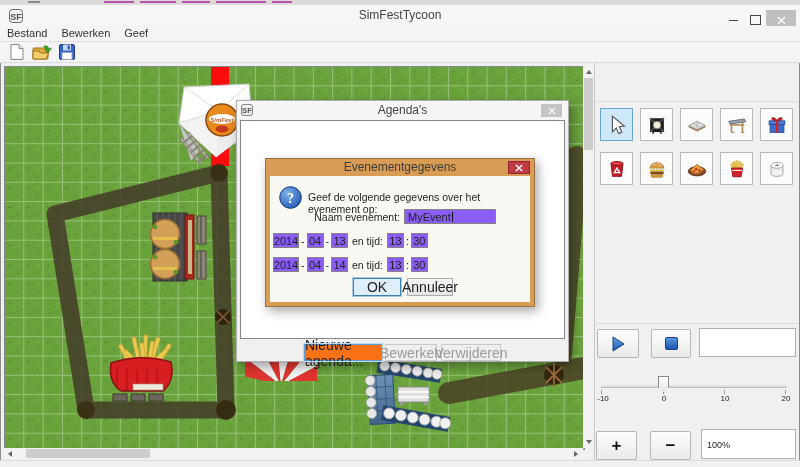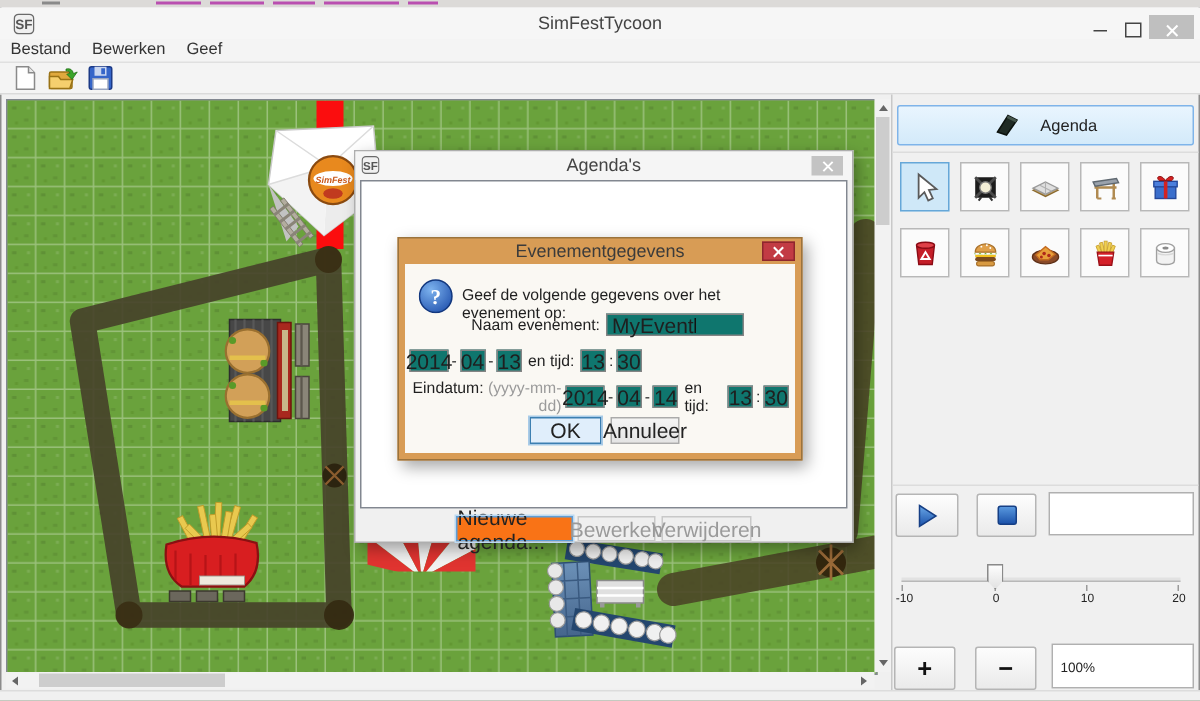--- a/index.html
+++ b/index.html
@@ -36,21 +36,21 @@
   .dlg-shadow{box-shadow:3px 4px 10px rgba(0,0,0,.35);}
   #dlg-agendas{left:236px;top:100px;width:333px;height:262px;background:#f0f0f0;border:1px solid #aeaeae;box-sizing:border-box;z-index:10;}
   .dlg-title{font-size:12px;color:#444;text-align:center;}
   .closebox{display:flex;align-items:center;justify-content:center;}
   #dlg-event{left:265px;top:158px;width:270px;height:149px;background:#d89c55;border:1px solid #9b733c;box-sizing:border-box;z-index:20;}
   #evt-body{left:4px;top:17px;width:260px;height:126px;background:#faf8f3;}
   .evt-text{font-size:10.5px;color:#1f1f1f;}
   .hint{color:#9a9a9a;}
   .fieldrow{position:absolute;display:flex;align-items:center;height:15px;font-size:10.5px;color:#1f1f1f;}
   .rlabel{display:inline-block;text-align:right;}
-  .inputbox{background:#0f766e;border:1px solid #848484;height:13px;font-size:14px;display:flex;align-items:center;box-sizing:content-box;}
+  .inputbox{background:#8b5cf6;border:1px solid #848484;height:13px;font-size:11px;display:flex;align-items:center;box-sizing:content-box;}
   .datebox{justify-content:center;}
   .sep{padding:0 2px;}
   .btn{font-size:14px;color:#222;background:linear-gradient(#f4f4f4,#e4e4e4);border:1px solid #ababab;display:flex;align-items:center;justify-content:center;}
   .btn.default{background:#e0eefb;border:1px solid #3c7fb1;outline:1px solid #a8cbe8;}
   .btn.focusblue{background:#f97316;border:1px solid #5e9ed6;outline:1px solid #bcd9f2;}
   .btn.disabled{color:#9a9a9a;background:#efefef;border:1px solid #c8c8c8;}
   .caret{display:inline-block;width:1px;height:10px;background:#111;margin-left:1px;}
   .mag{position:absolute;top:1px;height:2px;background:#b94fb0;}
 </style>
 </head>
@@ -270,27 +270,20 @@
     <div class="abs sb-thumb" style="left:1px;top:12px;width:9px;height:72px;"></div>
     <span class="arr" style="left:3px;top:374px;border-left:3px solid transparent;border-right:3px solid transparent;border-top:4px solid #666;"></span>
   </div>
   <div class="abs sb" style="left:4px;top:448px;width:579px;height:11px;">
     <span class="arr" style="left:4px;top:3px;border-top:3px solid transparent;border-bottom:3px solid transparent;border-right:4px solid #666;"></span>
     <div class="abs sb-thumb" style="left:22px;top:1px;width:124px;height:9px;"></div>
     <span class="arr" style="left:570px;top:3px;border-top:3px solid transparent;border-bottom:3px solid transparent;border-left:4px solid #666;"></span>
   </div>
 
   <div id="sidebar" class="abs">
-    <div id="agenda-btn" class="abs">
-      <svg width="17" height="15" viewBox="0 0 17 15">
-        <polygon points="2,12 9,1 15,4 8,14" fill="#1f2a24" stroke="#0c120e"></polygon>
-        <polygon points="9,1 15,4 14.2,5.6 8.2,2.6" fill="#46564c"></polygon>
-      </svg>
-      <span>Agenda</span>
-    </div>
     <div class="abs hsep" style="top:38px;"></div>
 
     <div class="abs toolbtn sel" style="left:5px;top:45px;">
       <svg width="22" height="22" viewBox="0 0 24 24">
         <path d="M7,2.5 L7,19.5 L11.2,15.4 L14,21.5 L17.3,19.8 L14.5,13.8 L20,13.2 Z" fill="#fff" stroke="#5a5a5a" stroke-width="1.3"></path>
       </svg>
     </div>
     <div class="abs toolbtn" style="left:45px;top:45px;">
       <svg width="22" height="22" viewBox="0 0 24 24">
         <rect x="4.5" y="4.5" width="15" height="15" rx="2" fill="#1c1c1c"></rect>
@@ -474,21 +467,20 @@
         <div class="inputbox datebox" style="width:15px;">04</div>
         <span class="sep">-</span>
         <div class="inputbox datebox" style="width:15px;">13</div>
         <span style="padding:0 4px;">en tijd:</span>
         <div class="inputbox datebox" style="width:15px;">13</div>
         <span class="sep">:</span>
         <div class="inputbox datebox" style="width:15px;">30</div>
       </div>
 
       <div class="fieldrow" style="left:0;top:81px;width:256px;">
-        <span class="rlabel" style="width:130px;"><span>Eindatum:</span> <span class="hint">(yyyy-mm-dd)</span></span>
         <div class="inputbox datebox" style="margin-left:3px;width:24px;">2014</div>
         <span class="sep">-</span>
         <div class="inputbox datebox" style="width:15px;">04</div>
         <span class="sep">-</span>
         <div class="inputbox datebox" style="width:15px;">14</div>
         <span style="padding:0 4px;">en tijd:</span>
         <div class="inputbox datebox" style="width:15px;">13</div>
         <span class="sep">:</span>
         <div class="inputbox datebox" style="width:15px;">30</div>
       </div>

